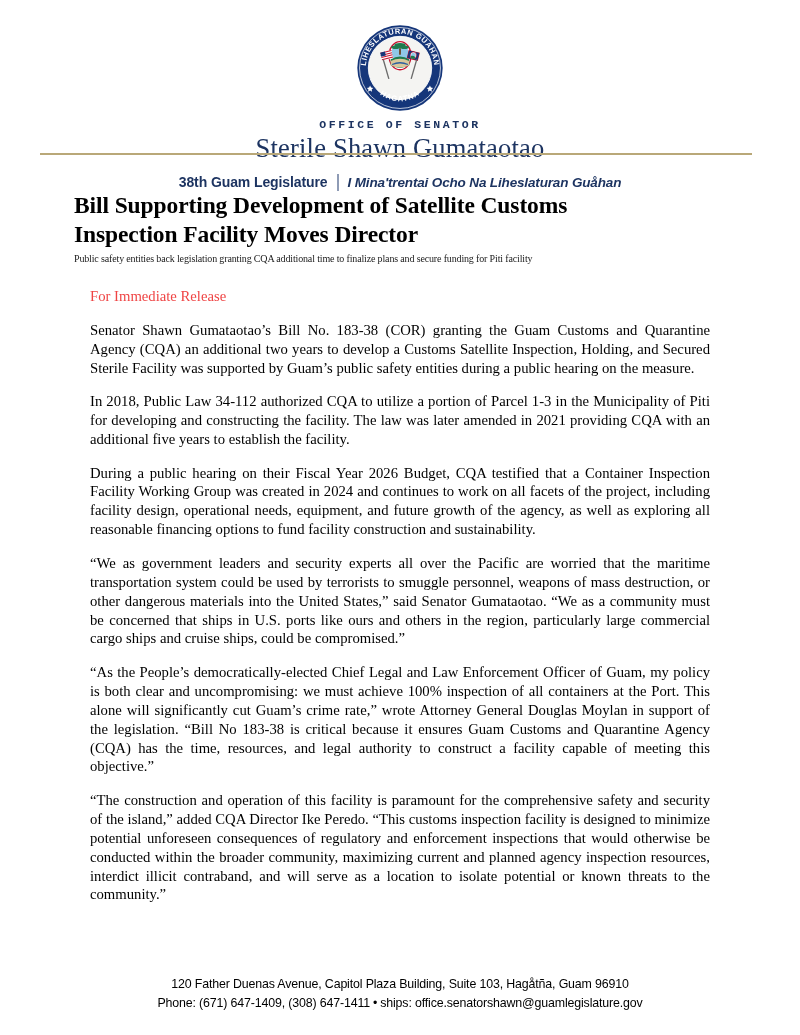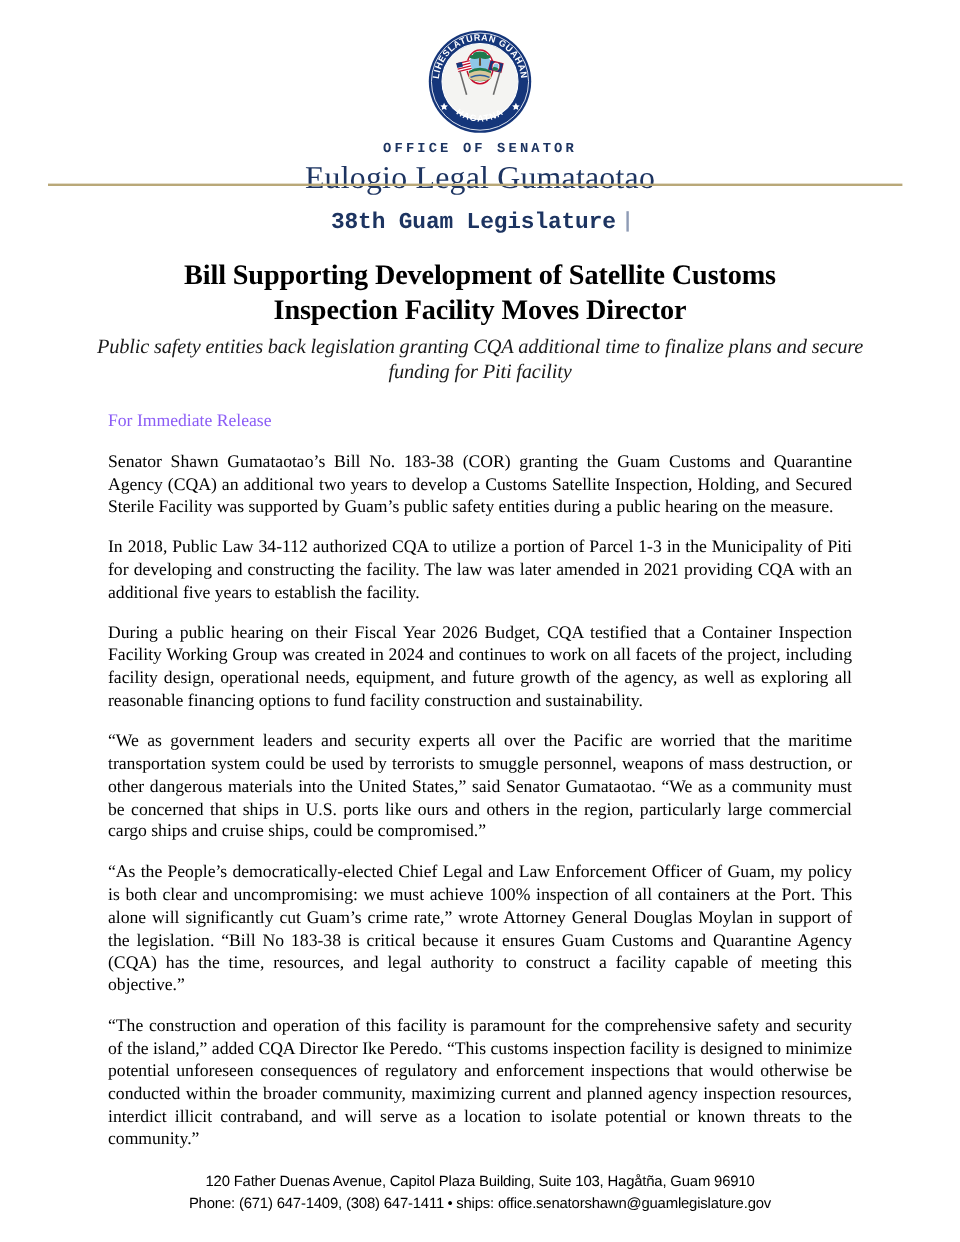--- a/index.html
+++ b/index.html
@@ -60,71 +60,69 @@
 
   .legislature-line {
     margin-top: 11px;
     display: flex;
     justify-content: center;
     align-items: center;
     gap: 9px;
     color: #1d3461;
   }
   .leg-en {
-    font-family: Liberation Mono, monospace;
+    font-family: Liberation Sans, sans-serif;
     font-weight: bold;
-    font-size: 19px;
+    font-size: 14px;
     letter-spacing: -0.1px;
   }
   .leg-divider {
     width: 2px;
     height: 17px;
     background: #8e9bb5;
   }
   .leg-ch {
     font-family: "Liberation Sans", sans-serif;
     font-weight: bold;
     font-style: italic;
     font-size: 13.5px;
     letter-spacing: -0.15px;
   }
 
   
   .title-block {
-    margin-top: 20px;
     padding: 0 74px;
-    text-align: center;
+    text-align: left;
   }
   .headline {
     font-family: "Liberation Serif", serif;
     font-weight: bold;
     font-size: 23.5px;
     line-height: 1.24;
     color: #000000;
     letter-spacing: -0.1px;
   }
   .subhead {
     margin-top: 4px;
     font-family: "Liberation Serif", serif;
-    font-style: italic;
-    font-size: 17px;
+    font-size: 10px;
     color: #1a1a1a;
     line-height: 1.25;
     letter-spacing: -0.15px;
   }
 
   
   .body-area {
     margin-top: 22px;
     padding: 0 90px 0 90px;
   }
   .release-line {
     font-size: 14.7px;
     line-height: 1.28;
-    color: #8b5cf6;
+    color: #ef4444;
   }
   .para {
     font-size: 14.7px;
     line-height: 1.285;
     color: #000;
     text-align: justify;
     text-justify: inter-word;
   }
   .para:first-child { margin-top: 0; }
 
@@ -207,27 +205,28 @@
             <ellipse cx="130" cy="71.5" rx="7" ry="8" fill="#ffffff" stroke="#c8102e" stroke-width="1.4"></ellipse>
             <ellipse cx="130" cy="71.5" rx="5" ry="6" fill="#8fc7e8"></ellipse>
             <path d="M125,74 q5,-3 10,0 l0,4 q-5,3 -10,0 z" fill="#1f7a4d"></path>
           </g>
           <rect x="131" y="80" width="3" height="46" fill="#6b6b6b" transform="rotate(16 133 100)"></rect>
         </g>
       </svg>
     </div>
 
     <div class="office-of">OFFICE OF SENATOR</div>
-    <div class="senator-name">Eulogio Legal Gumataotao</div>
+    <div class="senator-name">Sterile Shawn Gumataotao</div>
 
     <div class="gold-rule"></div>
 
     <div class="legislature-line">
       <span class="leg-en">38th Guam Legislature</span>
       <span class="leg-divider"></span>
+      <span class="leg-ch">I Mina'trentai Ocho Na Liheslaturan Guåhan</span>
     </div>
   </div>
 
   <div class="title-block">
     <div class="headline">
       <div>Bill Supporting Development of Satellite Customs</div>
       <div>Inspection Facility Moves Director</div>
     </div>
     <div class="subhead">Public safety entities back legislation granting CQA additional time to finalize plans and secure funding for Piti facility</div>
   </div>

